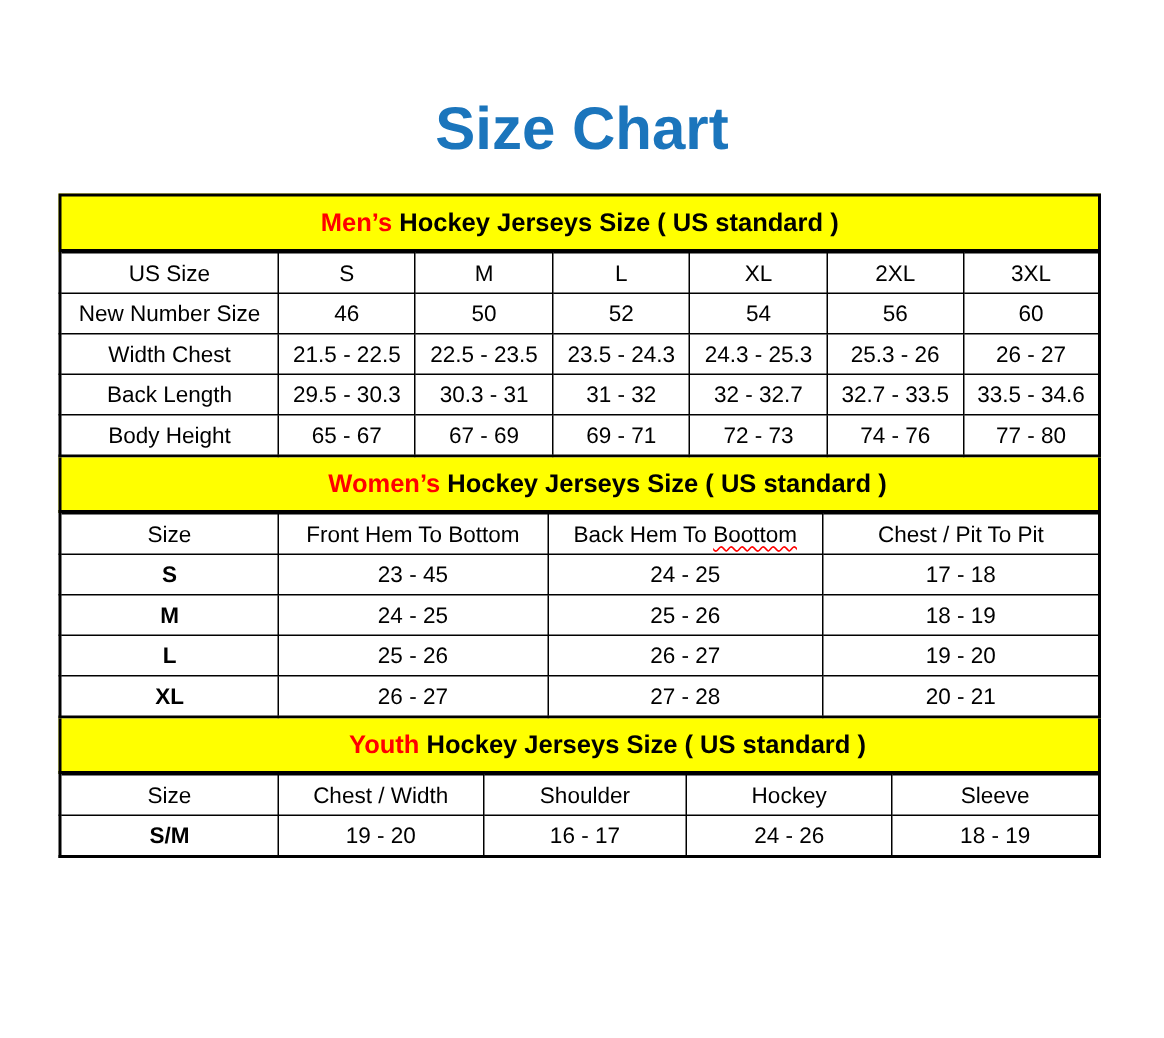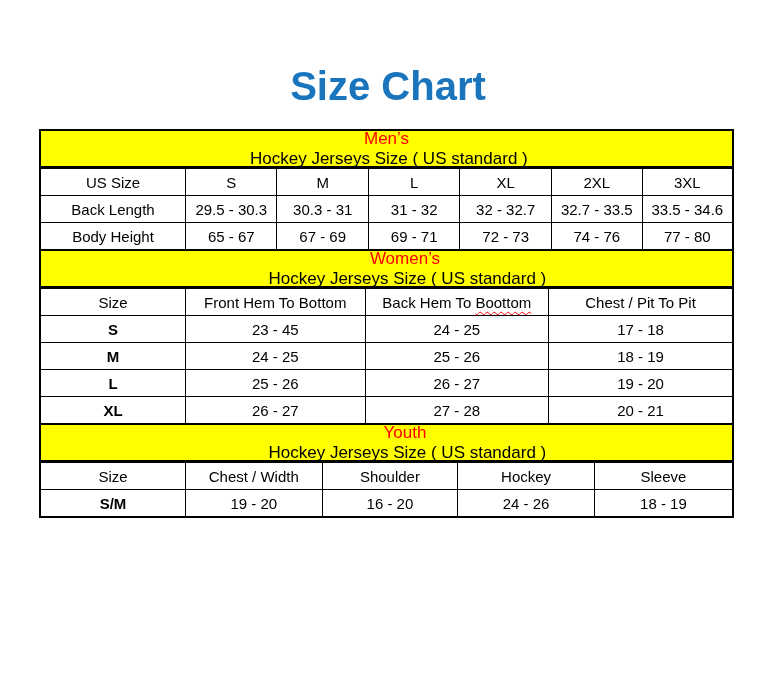--- a/index.html
+++ b/index.html
@@ -22,23 +22,22 @@
   }
   .tables{
     width:695px;
     margin:20px 0 0 39px;
   }
   .banner{
     border:2.5px solid var(--line);
     background:var(--banner-bg);
     height:35px;
     display:flex;align-items:center;justify-content:center;
-    font-size:17px;font-weight:normal;
+    font-size:17px;font-weight:bold;
     white-space:pre;
-    flex-direction:column;
   }
   .section:not(:first-child) .banner{border-top:none;padding-left:37px;}
   .banner .accent{color:var(--accent);}
   table{
     width:100%;
     border-collapse:collapse;
     table-layout:fixed;
     border:2.5px solid var(--line);
     border-top:none;
   }
@@ -84,20 +83,38 @@
               <th>US Size</th>
               <th>S</th>
               <th>M</th>
               <th>L</th>
               <th>XL</th>
               <th>2XL</th>
               <th>3XL</th>
             </tr>
           </thead>
           <tbody>
+            <tr>
+              <td>New Number Size</td>
+              <td>46</td>
+              <td>50</td>
+              <td>52</td>
+              <td>54</td>
+              <td>56</td>
+              <td>60</td>
+            </tr>
+            <tr>
+              <td>Width Chest</td>
+              <td>21.5 - 22.5</td>
+              <td>22.5 - 23.5</td>
+              <td>23.5 - 24.3</td>
+              <td>24.3 - 25.3</td>
+              <td>25.3 - 26</td>
+              <td>26 - 27</td>
+            </tr>
             <tr>
               <td>Back Length</td>
               <td>29.5 - 30.3</td>
               <td>30.3 - 31</td>
               <td>31 - 32</td>
               <td>32 - 32.7</td>
               <td>32.7 - 33.5</td>
               <td>33.5 - 34.6</td>
             </tr>
             <tr>
@@ -173,21 +190,21 @@
               <th>Chest / Width</th>
               <th>Shoulder</th>
               <th>Hockey</th>
               <th>Sleeve</th>
             </tr>
           </thead>
           <tbody>
             <tr>
               <td class="bold">S/M</td>
               <td>19 - 20</td>
-              <td>16 - 20</td>
+              <td>16 - 17</td>
               <td>24 - 26</td>
               <td>18 - 19</td>
             </tr>
           </tbody>
         </table>
       </div>
     </div>
 </div>
 
 </body></html>

